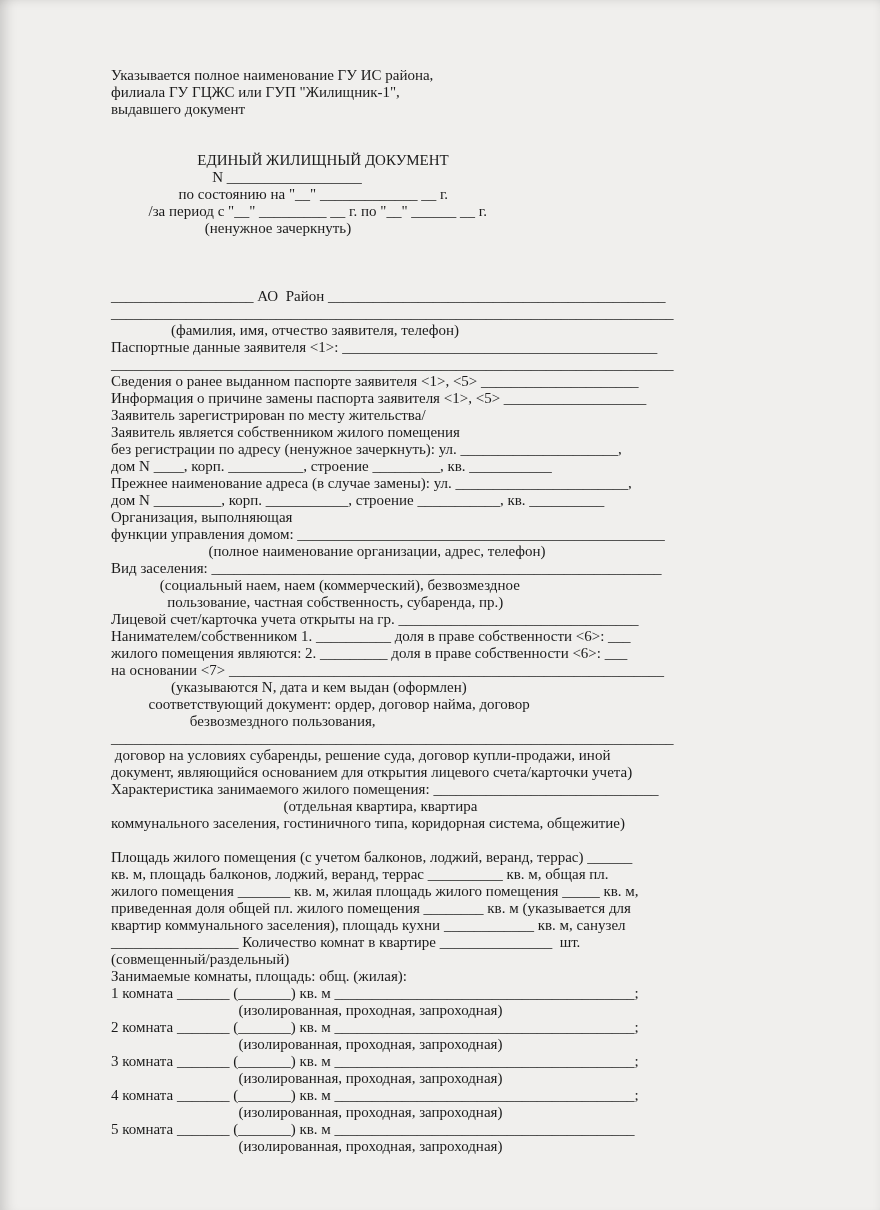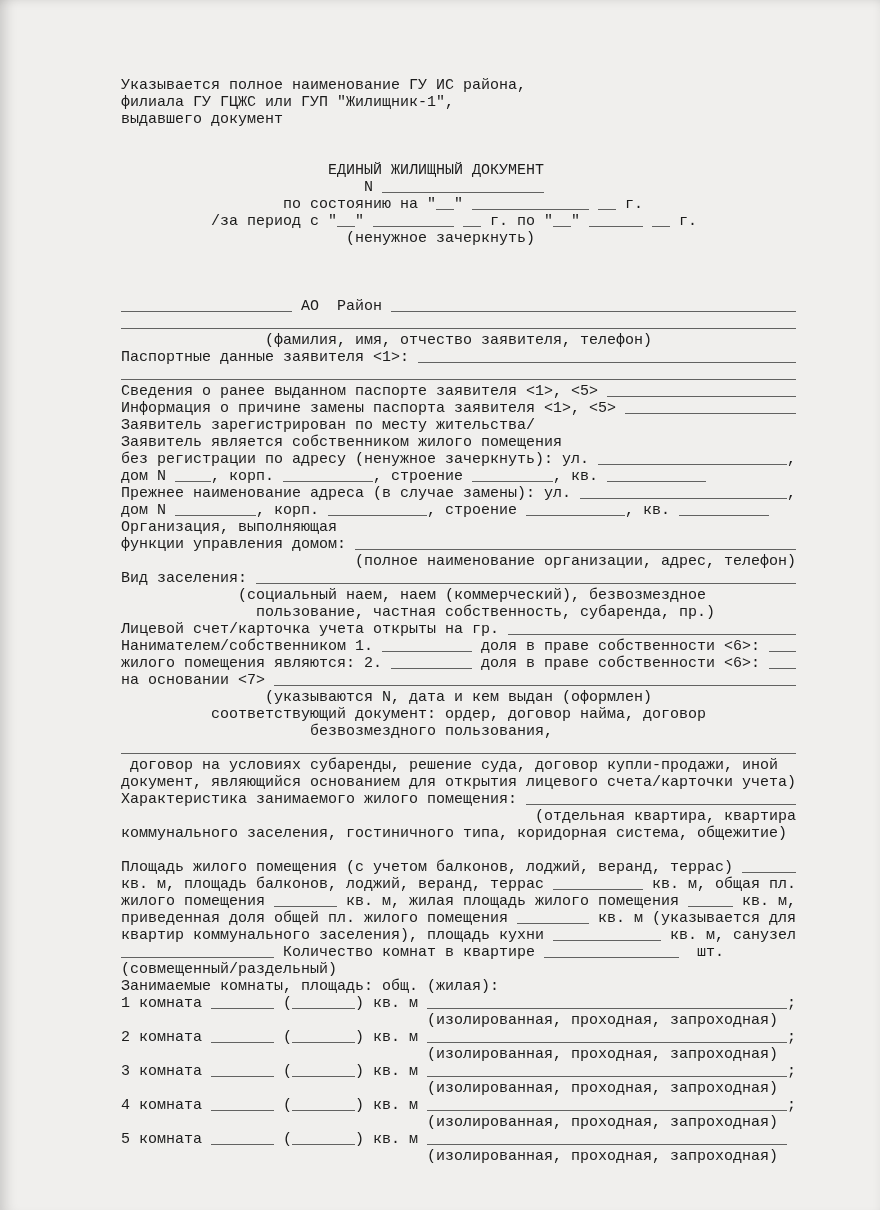--- a/index.html
+++ b/index.html
@@ -17,23 +17,23 @@
     background: var(--page-bg, #f0efed);
     
     box-shadow: inset 14px 0 14px -10px rgba(0,0,0,0.18),
                 inset 0 10px 12px -10px rgba(0,0,0,0.10),
                 inset -8px 0 10px -8px rgba(0,0,0,0.06);
   }
   .doc {
     position: absolute;
     left: 105px;
     top: 61px;
-    margin: 16px;
+    margin: 6px;
     color: var(--text-color, #1b1b1b);
-    font-family: Liberation Mono, monospace;
+    font-family: Liberation Serif, serif;
     font-size: 15px;
     line-height: 17px;
     letter-spacing: 0;
   }
   .line {
     white-space: pre;
     height: 17px;
     min-height: 17px;
   }
 </style>

